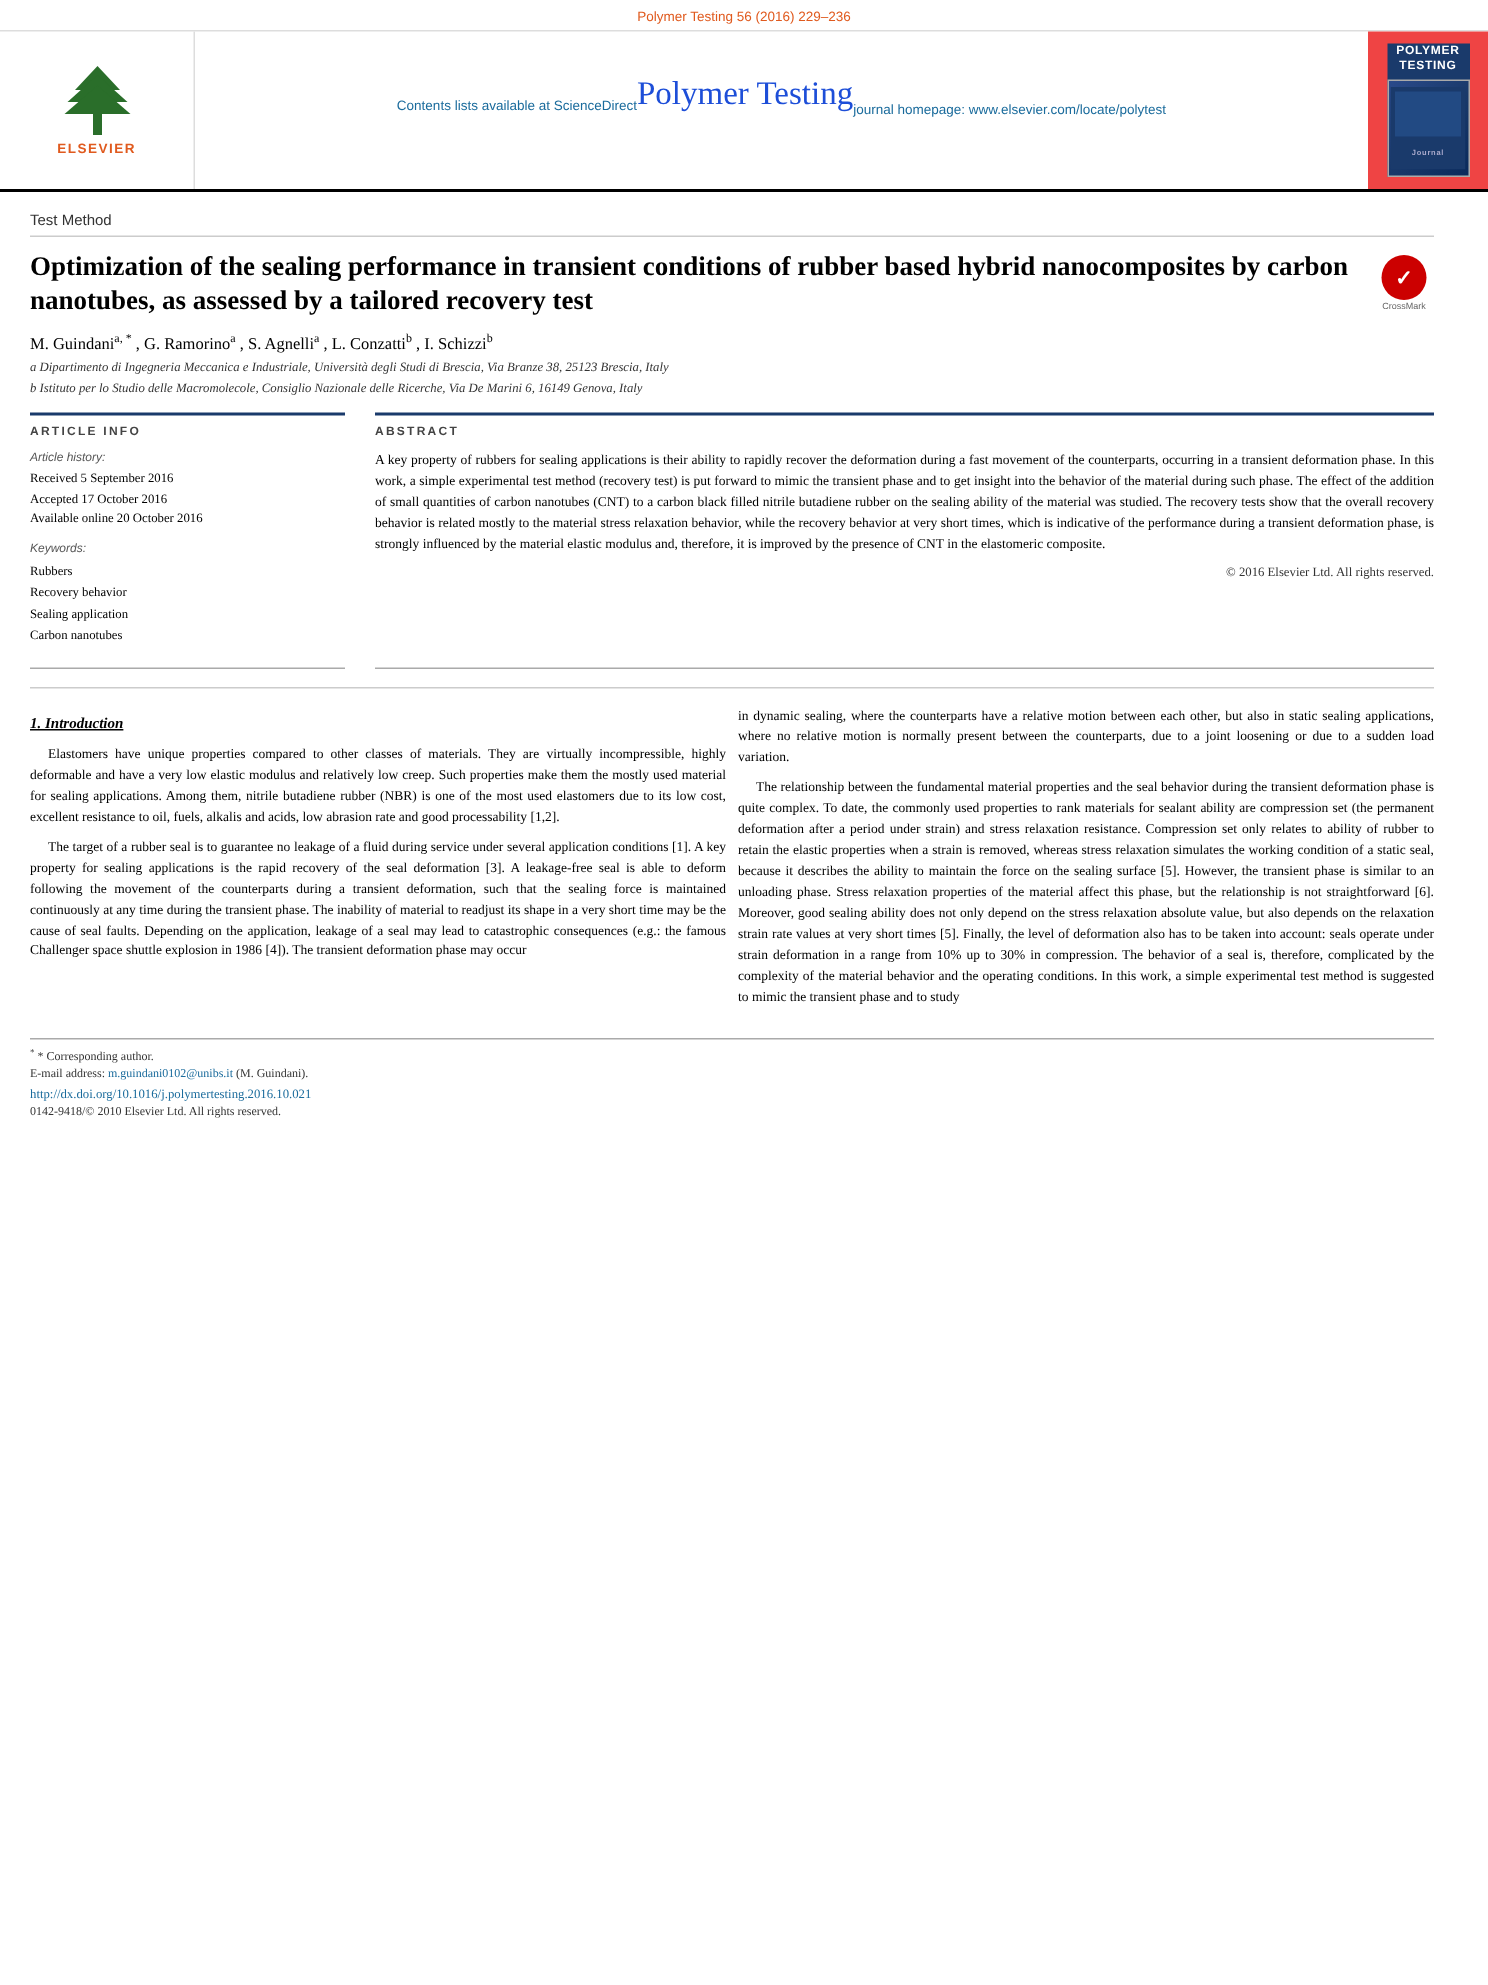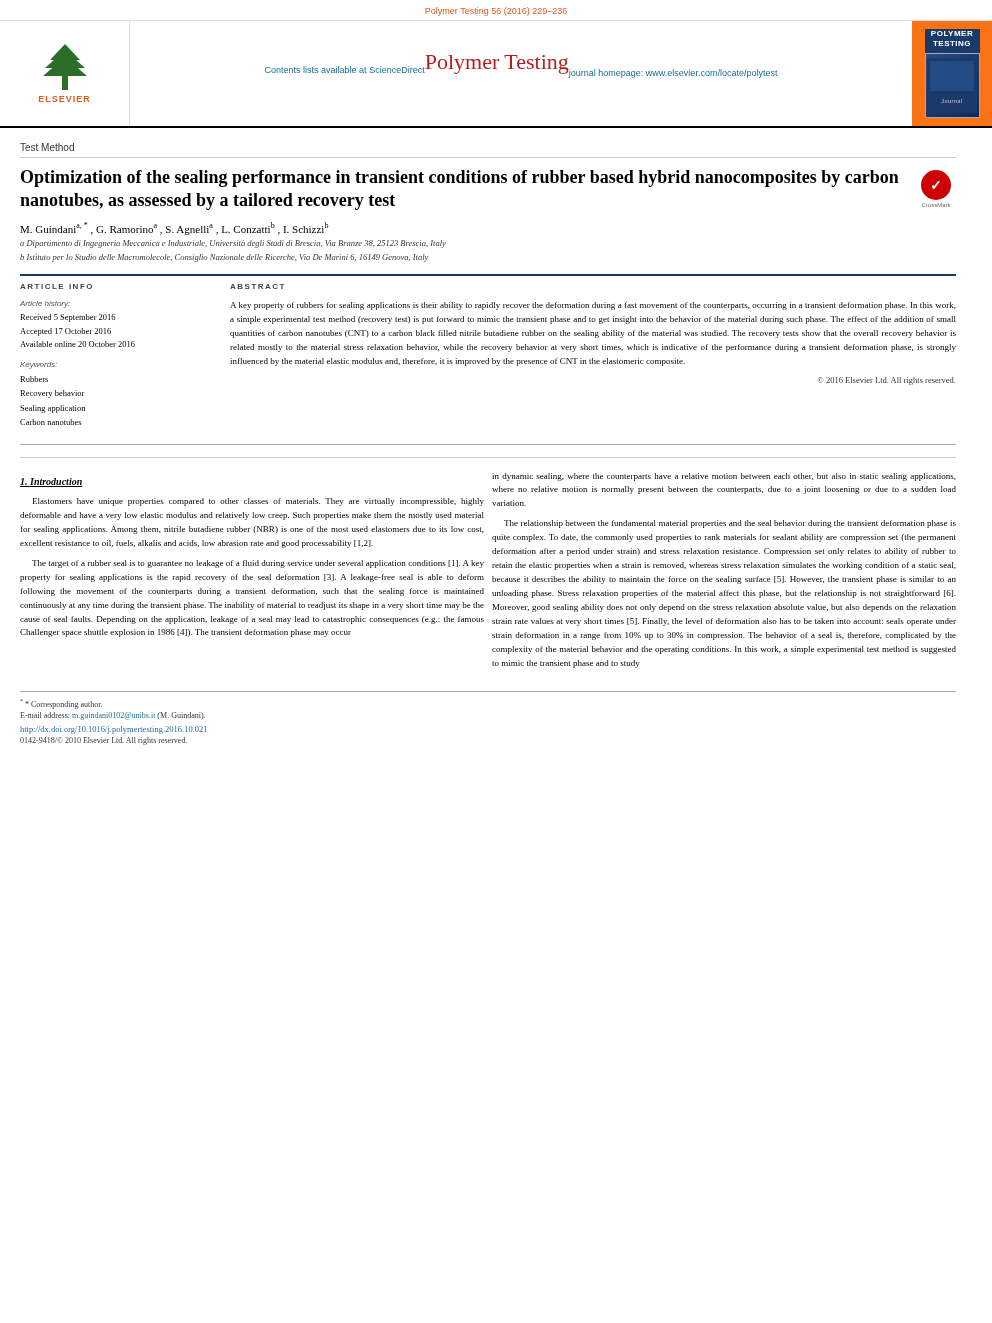--- a/index.html
+++ b/index.html
@@ -62,38 +62,38 @@
       font-family: Arial, sans-serif;
       color: #555;
       margin-bottom: 6px;
     }
     .contents-line span {
       color: #1a6b9c;
     }
     .journal-title-header {
       font-size: 22px;
       font-family: 'Times New Roman', Times, serif;
-      color: #b91c1c;
+      color: #1d4ed8;
       font-weight: normal;
       margin-bottom: 22px;
     }
     .homepage-line {
       font-size: 9px;
       font-family: Arial, sans-serif;
       color: #555;
     }
     .homepage-line span {
       color: #1a6b9c;
     }
     .journal-header-right {
       width: 80px;
       display: flex;
       align-items: flex-end;
       justify-content: center;
-      background: #f97316;
+      background: #ef4444;
       padding: 8px 6px;
     }
     .polymer-testing-badge {
       background: #1a3a6b;
       color: #fff;
       text-align: center;
       font-family: Arial, sans-serif;
       font-size: 7px;
       font-weight: bold;
       letter-spacing: 0.5px;
@@ -195,20 +195,21 @@
       margin-bottom: 10px;
       line-height: 1.4;
     }
     .affiliations .aff-line {
       margin-bottom: 2px;
     }
 
     
     .two-col-section {
       display: flex;
+      gap: 20px;
       margin-bottom: 12px;
     }
     .article-info {
       width: 210px;
       flex-shrink: 0;
       border-top: 2px solid #1a3a6b;
       border-bottom: 1px solid #aaa;
       padding: 6px 0;
     }
     .ai-section-title {

